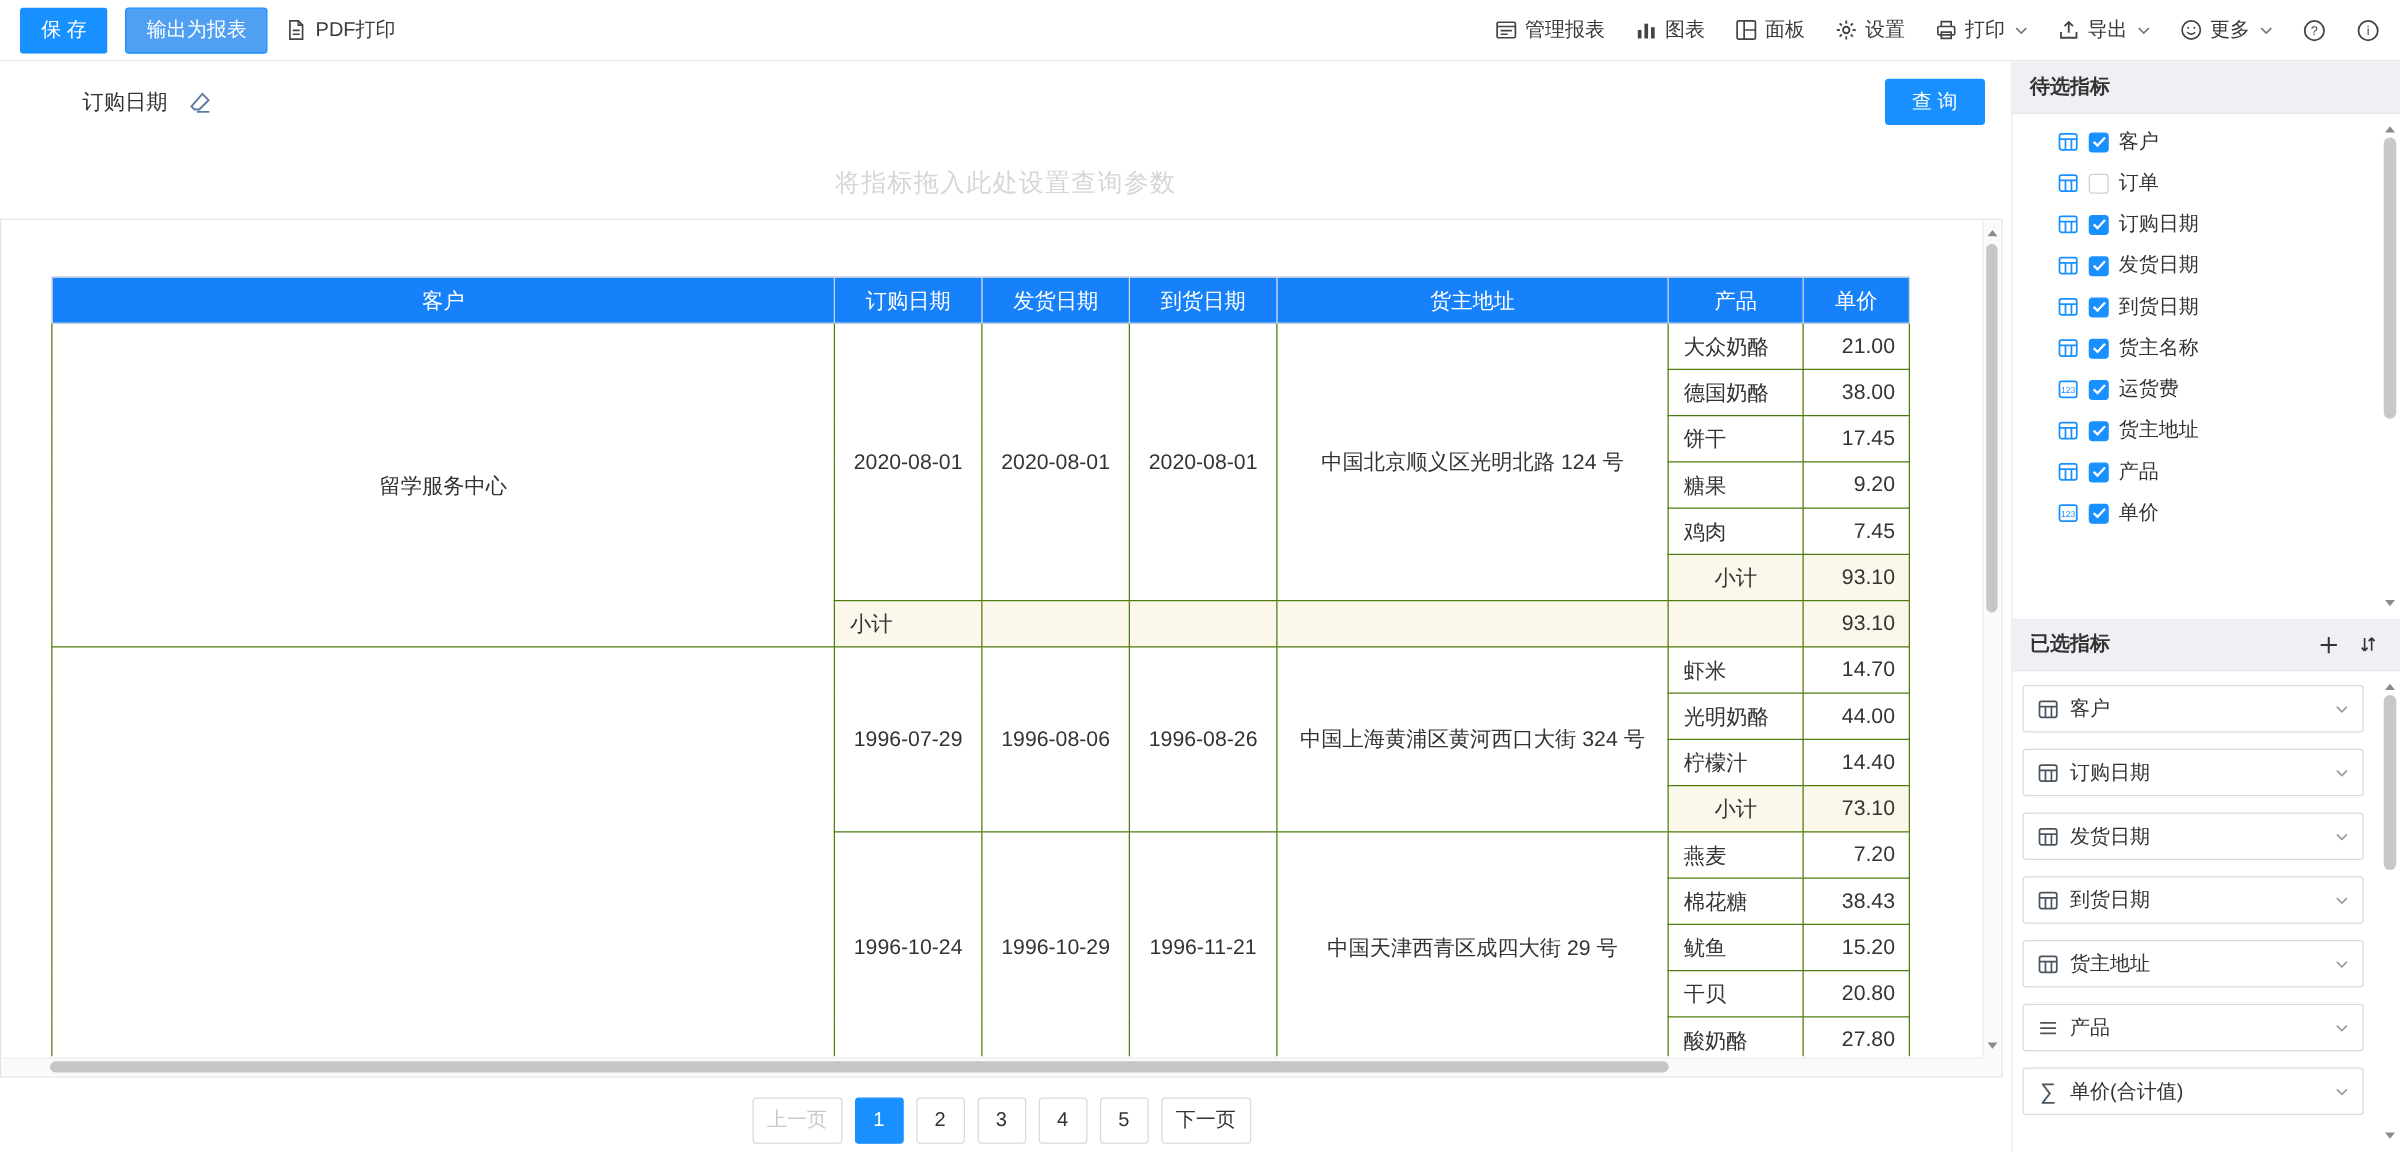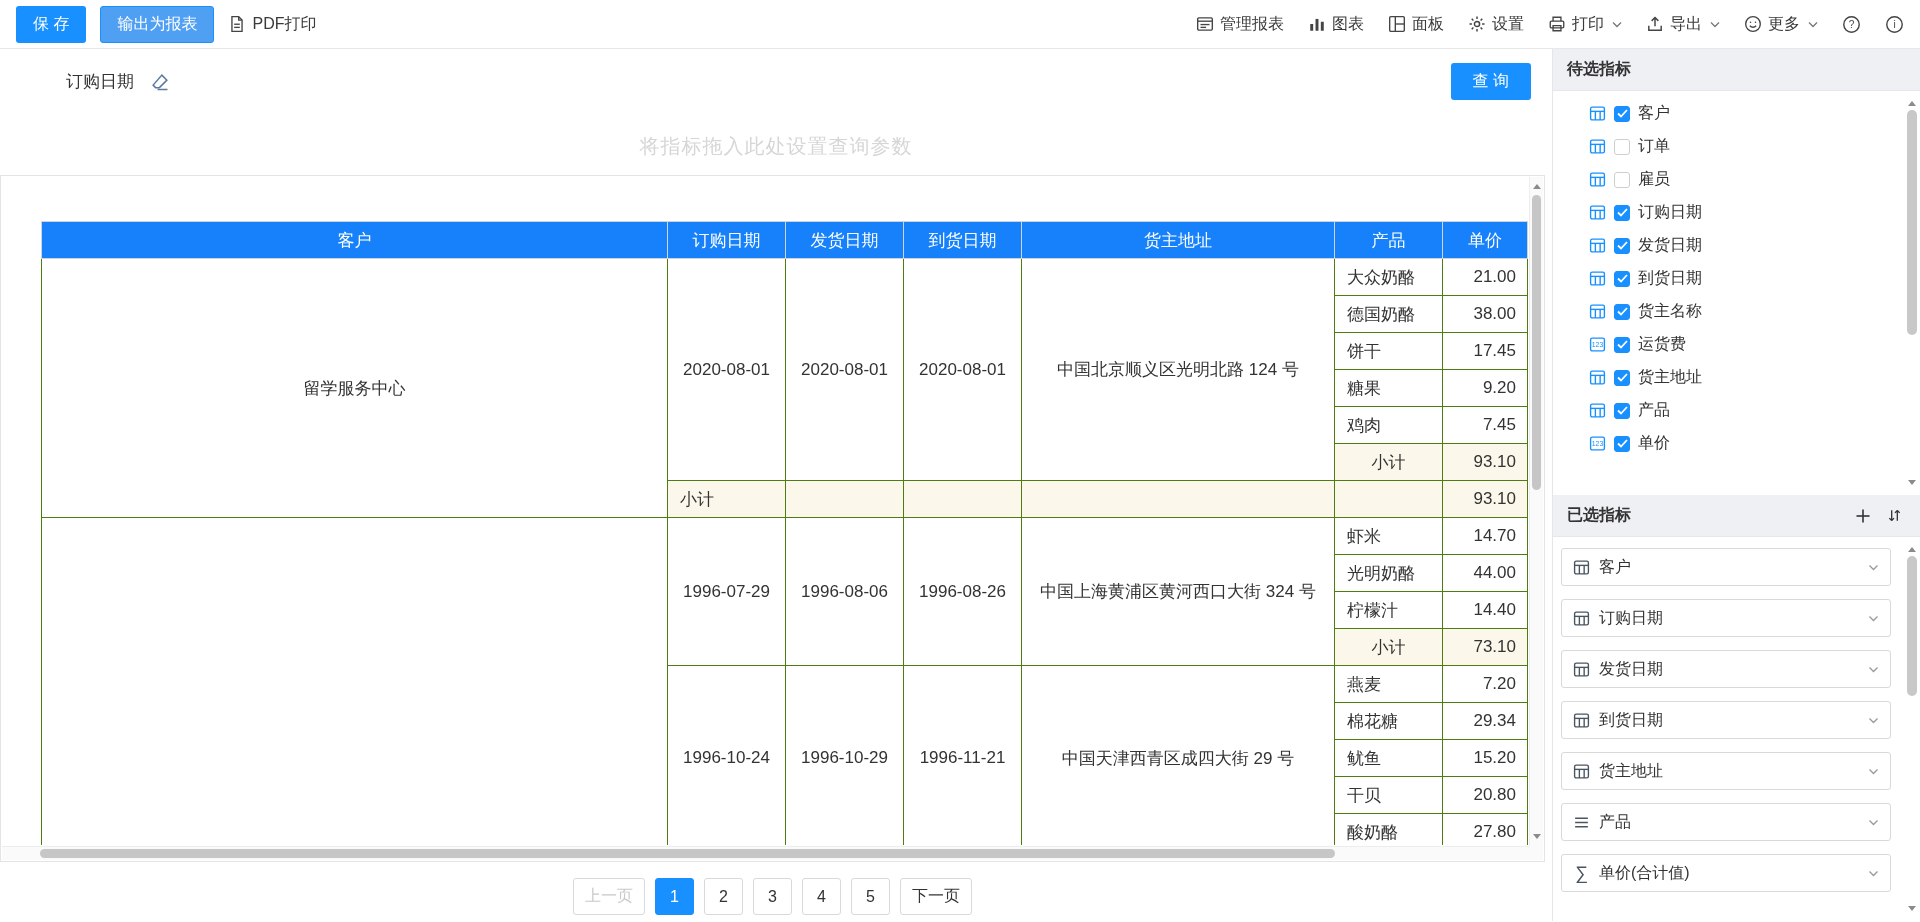--- a/index.html
+++ b/index.html
@@ -14,21 +14,21 @@
   .btn-primary{background:var(--accent,#1890ff);color:#fff}
   .btn-secondary{background:#4f9ff2;border-color:var(--accent,#1890ff);color:#fff}
   .tb-item{display:flex;align-items:center;gap:6px;font-size:16px;color:#3a3a3a;cursor:pointer;white-space:nowrap}
   .tb-right{display:flex;align-items:center;gap:24px}
   .ico{display:inline-flex;align-items:center;justify-content:center}
   .chev{display:inline-flex;margin-left:2px}
 
   
   .app{display:flex;height:872px}
   .main{flex:1;min-width:0;position:relative;background:#fff}
-  .sidebar{width:368px;border-left:1px solid #e6e6e6;display:flex;flex-direction:column;background:#fff}
+  .sidebar{width:311px;border-left:1px solid #e6e6e6;display:flex;flex-direction:column;background:#fff}
 
   
   .query-row{display:flex;align-items:center;gap:10px;padding:15px 0 0 66px;height:50px}
   .query-label{font-size:17px;color:#333}
   .date-input{width:233px;height:34px;border:1px solid #d9d9d9;border-radius:3px;display:flex;align-items:center;padding:0 9px;background:#fff}
   .date-input input{border:none;outline:none;flex:1;font-size:16px;font-family:inherit;color:#333;min-width:0}
   .date-input input::placeholder{color:#c0c4cc}
   .eraser{margin-left:6px;cursor:pointer}
   .search-btn{margin-left:auto;margin-right:21px;background:var(--accent,#1890ff);color:#fff;border:none;border-radius:3px;padding:8px 22px;font-size:16px;cursor:pointer;font-family:inherit}
   .drop-hint{text-align:center;color:#d6d6d6;font-size:20px;margin-top:34px;letter-spacing:1px}
@@ -299,21 +299,21 @@
               <tr>
                 <td rowspan="5">1996-10-24</td>
                 <td rowspan="5">1996-10-29</td>
                 <td rowspan="5">1996-11-21</td>
                 <td rowspan="5">中国天津西青区成四大街 29 号</td>
                 <td class="al">燕麦</td>
                 <td class="ar">7.20</td>
               </tr>
               <tr>
                 <td class="al">棉花糖</td>
-                <td class="ar">29.34</td>
+                <td class="ar">38.43</td>
               </tr>
               <tr>
                 <td class="al">鱿鱼</td>
                 <td class="ar">15.20</td>
               </tr>
               <tr>
                 <td class="al">干贝</td>
                 <td class="ar">20.80</td>
               </tr>
               <tr>
@@ -371,32 +371,20 @@
             <span class="ico">
               <svg width="17" height="17" viewBox="0 0 16 16">
                 <rect x="1.5" y="2" width="13" height="12" rx="1.5" fill="none" stroke="#1890ff" stroke-width="1.3"></rect>
                 <line x1="1.5" y1="6" x2="14.5" y2="6" stroke="#1890ff" stroke-width="1.3"></line>
                 <line x1="6" y1="6" x2="6" y2="14" stroke="#1890ff" stroke-width="1.3"></line>
                 <line x1="10.5" y1="6" x2="10.5" y2="14" stroke="#1890ff" stroke-width="1.3"></line>
               </svg>
             </span>
             <span class="cb"></span>
             <span class="p-label">订单</span>
-          </div>
-          <div class="p-item">
-            <span class="ico">
-              <svg width="17" height="17" viewBox="0 0 16 16">
-                <rect x="1.5" y="2" width="13" height="12" rx="1.5" fill="none" stroke="#1890ff" stroke-width="1.3"></rect>
-                <line x1="1.5" y1="6" x2="14.5" y2="6" stroke="#1890ff" stroke-width="1.3"></line>
-                <line x1="6" y1="6" x2="6" y2="14" stroke="#1890ff" stroke-width="1.3"></line>
-                <line x1="10.5" y1="6" x2="10.5" y2="14" stroke="#1890ff" stroke-width="1.3"></line>
-              </svg>
-            </span>
-            <span class="cb"></span>
-            <span class="p-label">雇员</span>
           </div>
           <div class="p-item">
             <span class="ico">
               <svg width="17" height="17" viewBox="0 0 16 16">
                 <rect x="1.5" y="2" width="13" height="12" rx="1.5" fill="none" stroke="#1890ff" stroke-width="1.3"></rect>
                 <line x1="1.5" y1="6" x2="14.5" y2="6" stroke="#1890ff" stroke-width="1.3"></line>
                 <line x1="6" y1="6" x2="6" y2="14" stroke="#1890ff" stroke-width="1.3"></line>
                 <line x1="10.5" y1="6" x2="10.5" y2="14" stroke="#1890ff" stroke-width="1.3"></line>
               </svg>
             </span>

